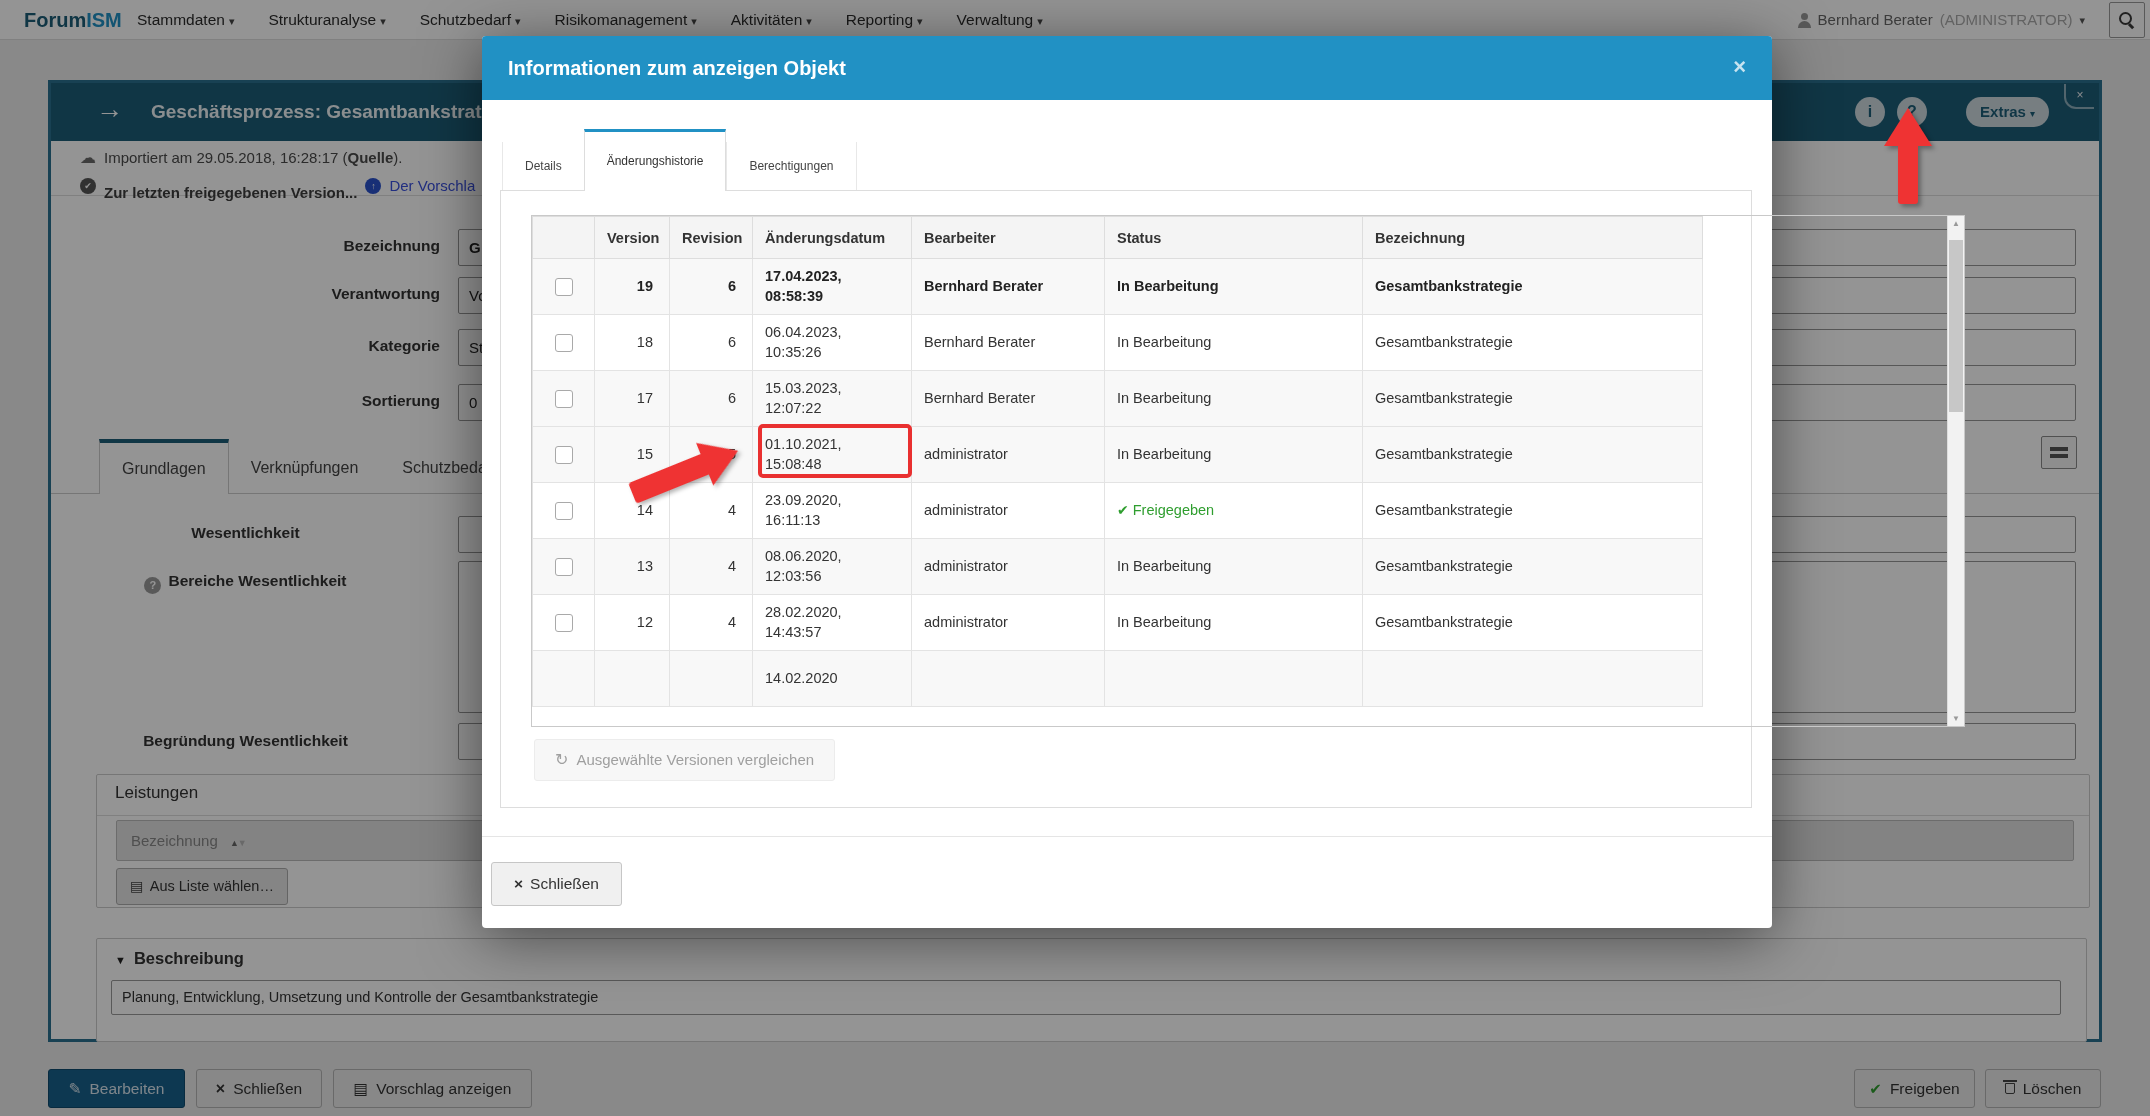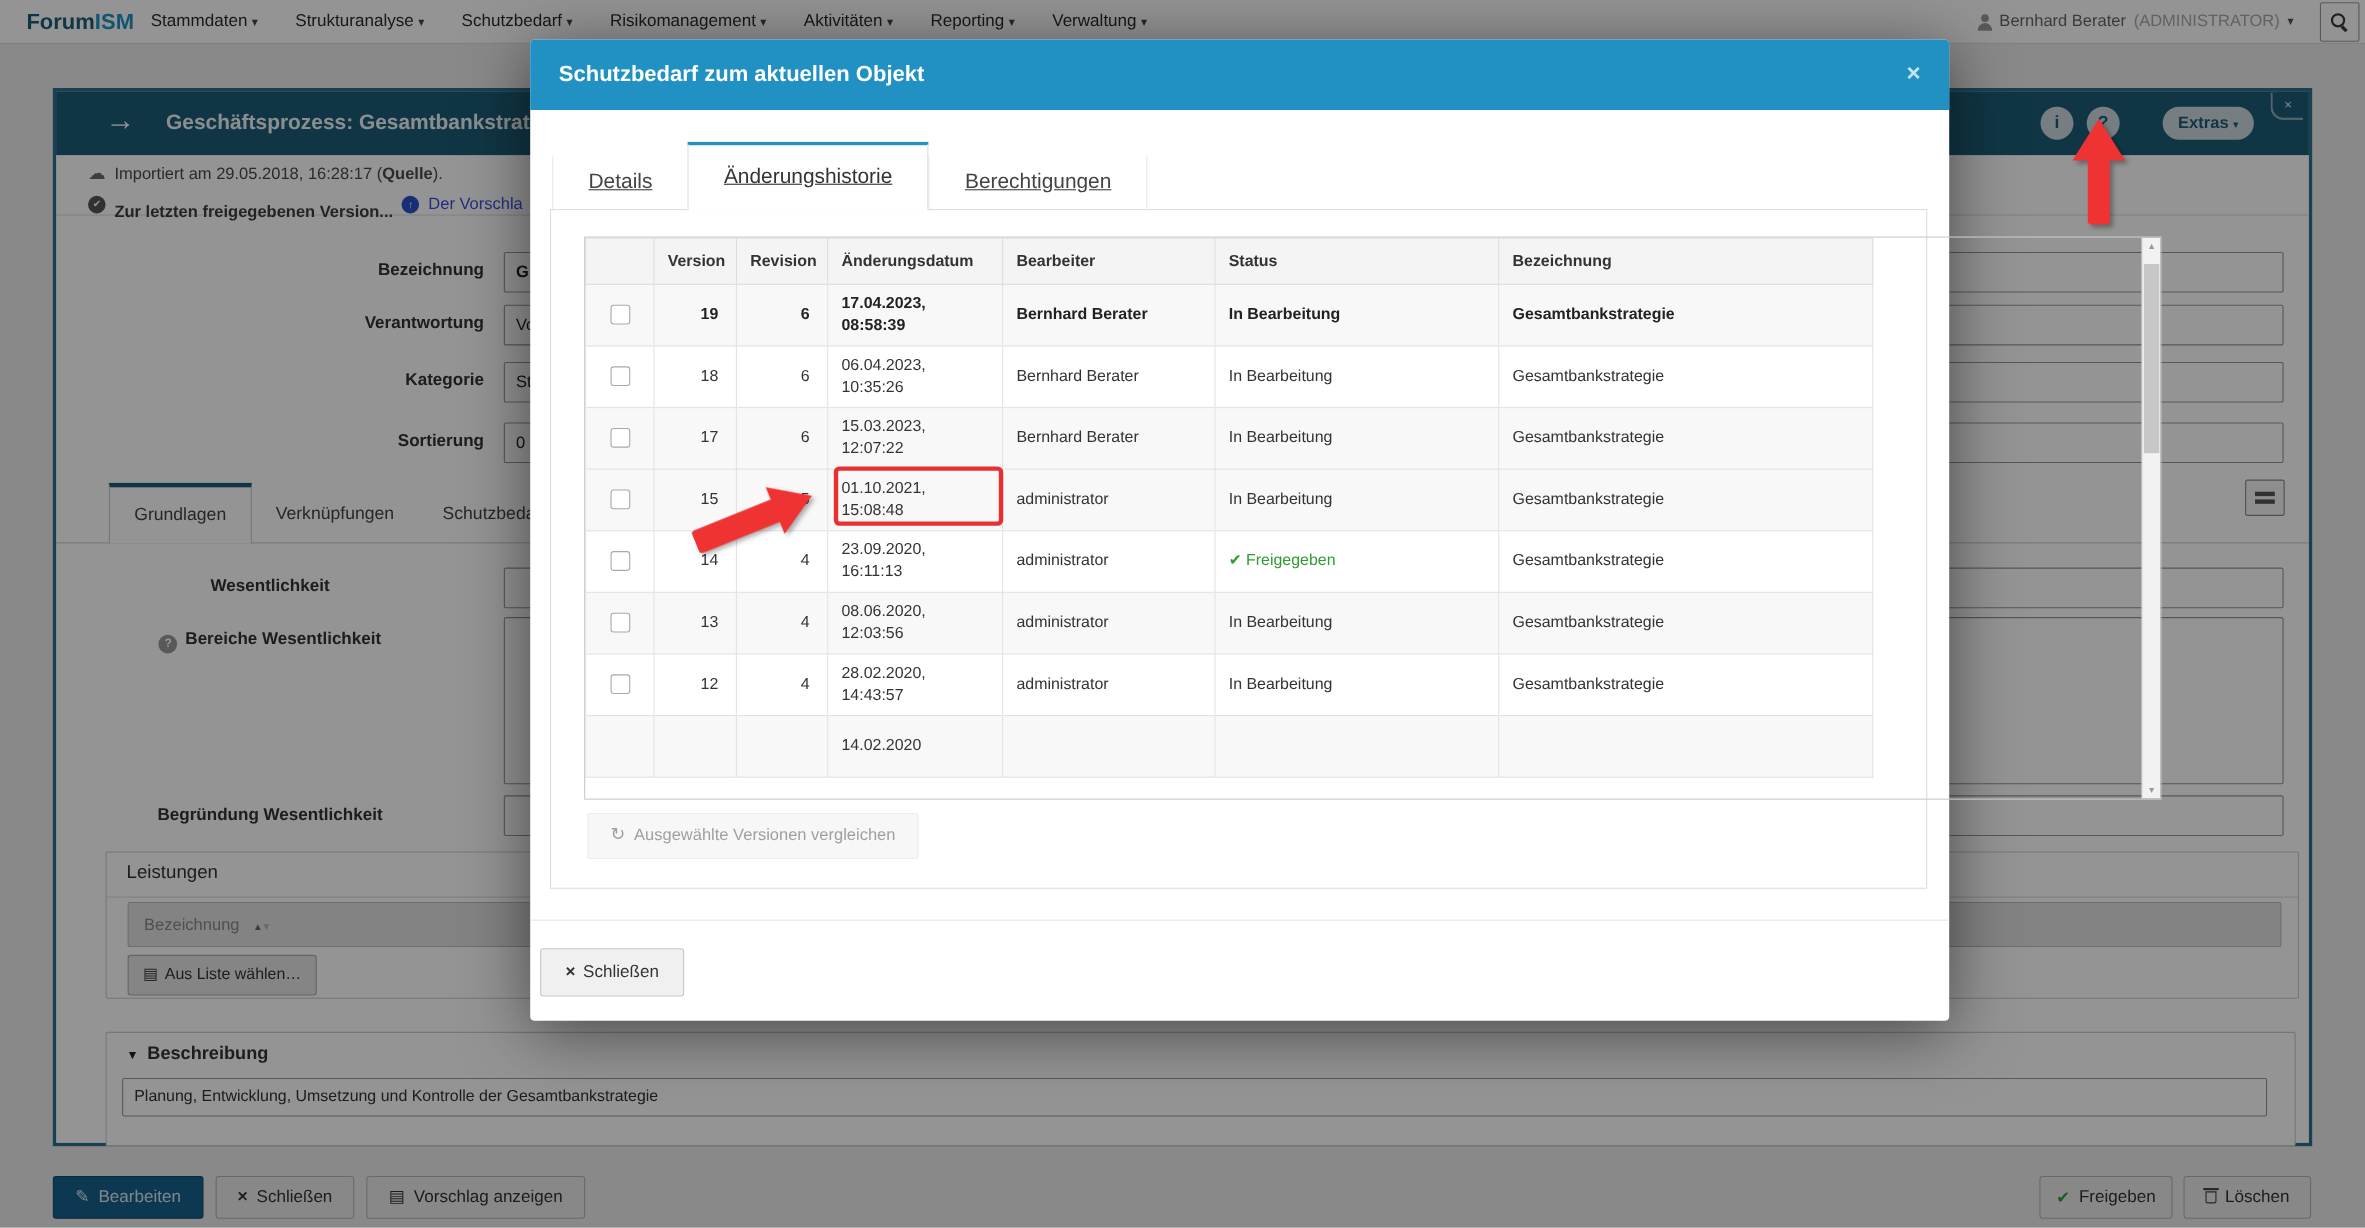--- a/index.html
+++ b/index.html
@@ -88,21 +88,21 @@
   
   .backdrop { position:absolute; inset:0; background:rgba(0,0,0,0.42); z-index:50; }
 
   
   .modal { position:absolute; left:482px; top:36px; width:1290px; height:892px; background:#fff; border-radius:4px; box-shadow:0 10px 60px rgba(0,0,0,0.5); z-index:60; }
   .modal-header { position:absolute; left:0; top:0; width:100%; height:64px; background:#2191c4; border-radius:4px 4px 0 0; }
   .modal-title { position:absolute; left:26px; top:0; line-height:64px; color:#fff; font-size:20px; font-weight:600; }
   .modal-x { position:absolute; right:26px; top:0; line-height:62px; color:rgba(255,255,255,0.75); font-size:22px; font-weight:bold; cursor:pointer; }
 
   .m-tabs { position:absolute; left:20px; top:92px; height:62px; display:flex; align-items:flex-end; }
-  .m-tab { height:48px; line-height:48px; padding:0 32px; font-size:19px; color:#444; border-left:1px solid #e8e8e8; cursor:pointer; white-space:nowrap;text-decoration:underline; }
+  .m-tab { height:48px; line-height:48px; padding:0 22px; font-size:12px; color:#444; border-left:1px solid #e8e8e8; cursor:pointer; white-space:nowrap; }
   .m-tab:last-child { border-right:1px solid #e8e8e8; }
   .m-tab.active { height:62px; line-height:58px; background:#fff; border:1px solid #ddd; border-top:3px solid #2191c4; border-bottom:none; margin-bottom:-1px; color:#333; position:relative; z-index:2; }
 
   .m-pane { position:absolute; left:18px; top:154px; width:1252px; height:618px; border:1px solid #ddd; background:#fff; }
 
   .tbl-wrap { position:absolute; left:30px; top:24px; width:1434px; height:512px; border:1px solid #c9c9c9; overflow:hidden; }
   table.hist { width:1170px; border-collapse:collapse; table-layout:fixed; }
   .hist col.c0{width:62px}.hist col.c1{width:75px}.hist col.c2{width:83px}.hist col.c3{width:159px}.hist col.c4{width:193px}.hist col.c5{width:258px}.hist col.c6{width:340px}
   .hist th { height:42px; background:#f4f4f4; border:1px solid #ddd; font-size:14.5px; font-weight:bold; color:#333; text-align:left; padding:0 12px; }
   .hist td { height:56px; border:1px solid #e3e3e3; padding:4px 12px; font-size:14.5px; color:#333; vertical-align:middle; line-height:1.35; }
@@ -247,21 +247,21 @@
   </div>
 <div class="pg-btn" style="left:1985px; width:116px;">
     <span class="trash-icon"></span>
     <span>Löschen</span>
   </div>
 
 <div class="backdrop"></div>
 
 <div class="modal">
   <div class="modal-header">
-    <span class="modal-title">Schutzbedarf zum aktuellen Objekt</span>
+    <span class="modal-title">Informationen zum anzeigen Objekt</span>
     <span class="modal-x">×</span>
   </div>
 
   <div class="m-tabs">
     <div class="m-tab">Details</div>
     <div class="m-tab active">Änderungshistorie</div>
     <div class="m-tab">Berechtigungen</div>
   </div>
 
   <div class="m-pane">

